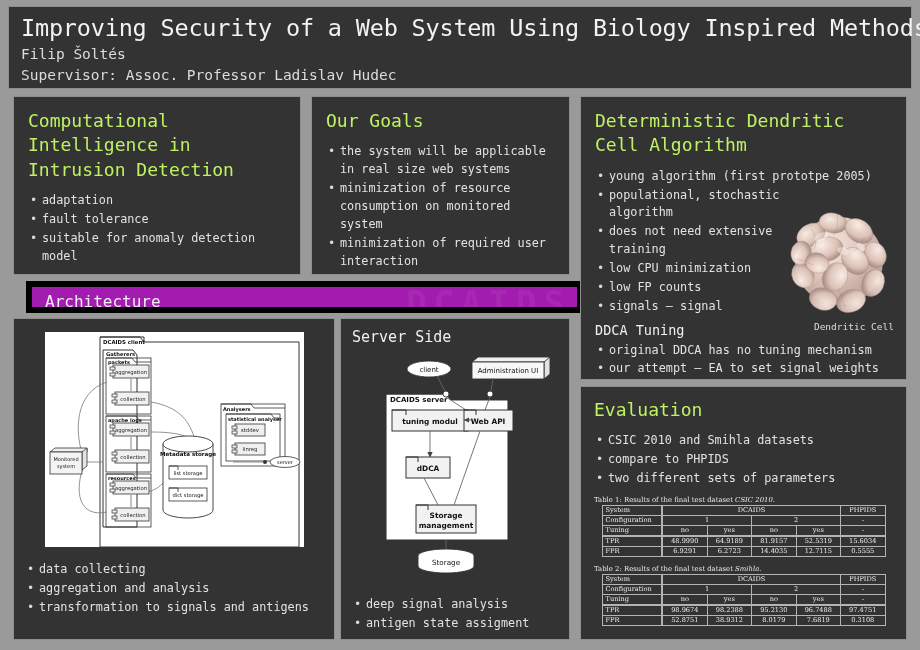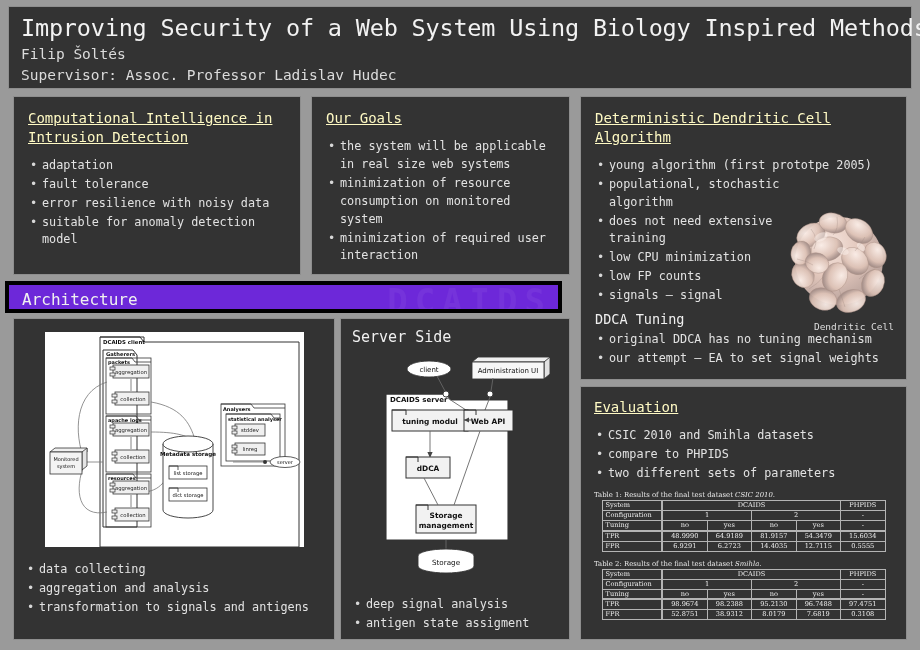--- a/index.html
+++ b/index.html
@@ -21,40 +21,40 @@
   }
   .header-text { padding-top: 2px; }
   .poster-title {
     color: #f2f2f2; font-size: 23.5px; letter-spacing: -0.2px;
     white-space: nowrap; line-height: 1.12;
   }
   .author { color: #dcdcdc; font-size: 14.5px; line-height: 1.45; margin-top: 3px; }
   .supervisor { color: #dcdcdc; font-size: 14.5px; line-height: 1.45; }
 
   
-  .card-title { color: #fef9c3; font-size: 14px; line-height: 1.35; margin-bottom: 10px; text-decoration: underline; }
+  .card-title { color: #bef264; font-size: 18px; line-height: 1.35; margin-bottom: 10px; }
   .sub-title  { color: #f0f0f0; font-size: 13.5px; line-height: 1.3; margin: 6px 0 2px 0; }
   ul.bullets { list-style: none; }
   ul.bullets li {
     color: #e2e2e2; font-size: 11.8px; line-height: 1.52;
     padding-left: 14px; position: relative; margin-bottom: 1px;
   }
   ul.bullets li::before {
     content: "\2022"; position: absolute; left: 2px; top: -1px; color: #d8d8d8; font-size: 12px;
   }
 
   
   .card-ci { position: absolute; left: 13px; top: 96px; width: 288px; height: 179px; padding: 12px 14px; }
   
   .card-goals { position: absolute; left: 311px; top: 96px; width: 259px; height: 179px; padding: 12px 14px; }
 
   
   .arch-band {
-    position: absolute; left: 5px; top: 281px; width: 557px; height: 32px;
-    background: #6d28d9; border: 4px solid #000000; overflow: hidden;
+    position: absolute; left: 26px; top: 281px; width: 557px; height: 32px;
+    background: #a21caf; border: 6px solid #000000; overflow: hidden;
   }
   .arch-label { color: #f0f0f0; font-size: 16px; position: absolute; left: 13px; top: 5px; }
   .arch-watermark {
     position: absolute; right: 6px; top: -4px; font-size: 34px; font-weight: bold;
     color: rgba(255,255,255,0.055); letter-spacing: 7px;
     font-family: "DejaVu Sans Mono", monospace;
   }
 
   
   .card-client { position: absolute; left: 13px; top: 318px; width: 322px; height: 322px; padding: 9px 11px; }
@@ -106,21 +106,20 @@
       <div class="supervisor">Supervisor: Assoc. Professor Ladislav Hudec</div>
     </div>
 
   </div>
 
   <div class="panel card-ci">
     <div class="card-title">Computational Intelligence in Intrusion Detection</div>
     <ul class="bullets">
       <li>adaptation</li>
       <li>fault tolerance</li>
-      <li>error resilience with noisy data</li>
       <li>suitable for anomaly detection model</li>
     </ul>
   </div>
 
   <div class="panel card-goals">
     <div class="card-title">Our Goals</div>
     <ul class="bullets">
       <li>the system will be applicable in real size web systems</li>
       <li>minimization of resource consumption on monitored system</li>
       <li>minimization of required user interaction</li>
@@ -421,21 +420,21 @@
           <td>yes</td>
           <td>no</td>
           <td>yes</td>
           <td>-</td>
         </tr>
         <tr>
           <td class="rowhdr thick-t">TPR</td>
           <td class="thick-l thick-t">48.9990</td>
           <td class="thick-t">64.9189</td>
           <td class="thick-t">81.9157</td>
-          <td class="thick-t">54.3479</td>
+          <td class="thick-t">52.5319</td>
           <td class="thick-t">15.6034</td>
         </tr>
         <tr>
           <td class="rowhdr">FPR</td>
           <td class="thick-l">6.9291</td>
           <td>6.2723</td>
           <td>14.4035</td>
           <td>12.7115</td>
           <td>0.5555</td>
         </tr>

